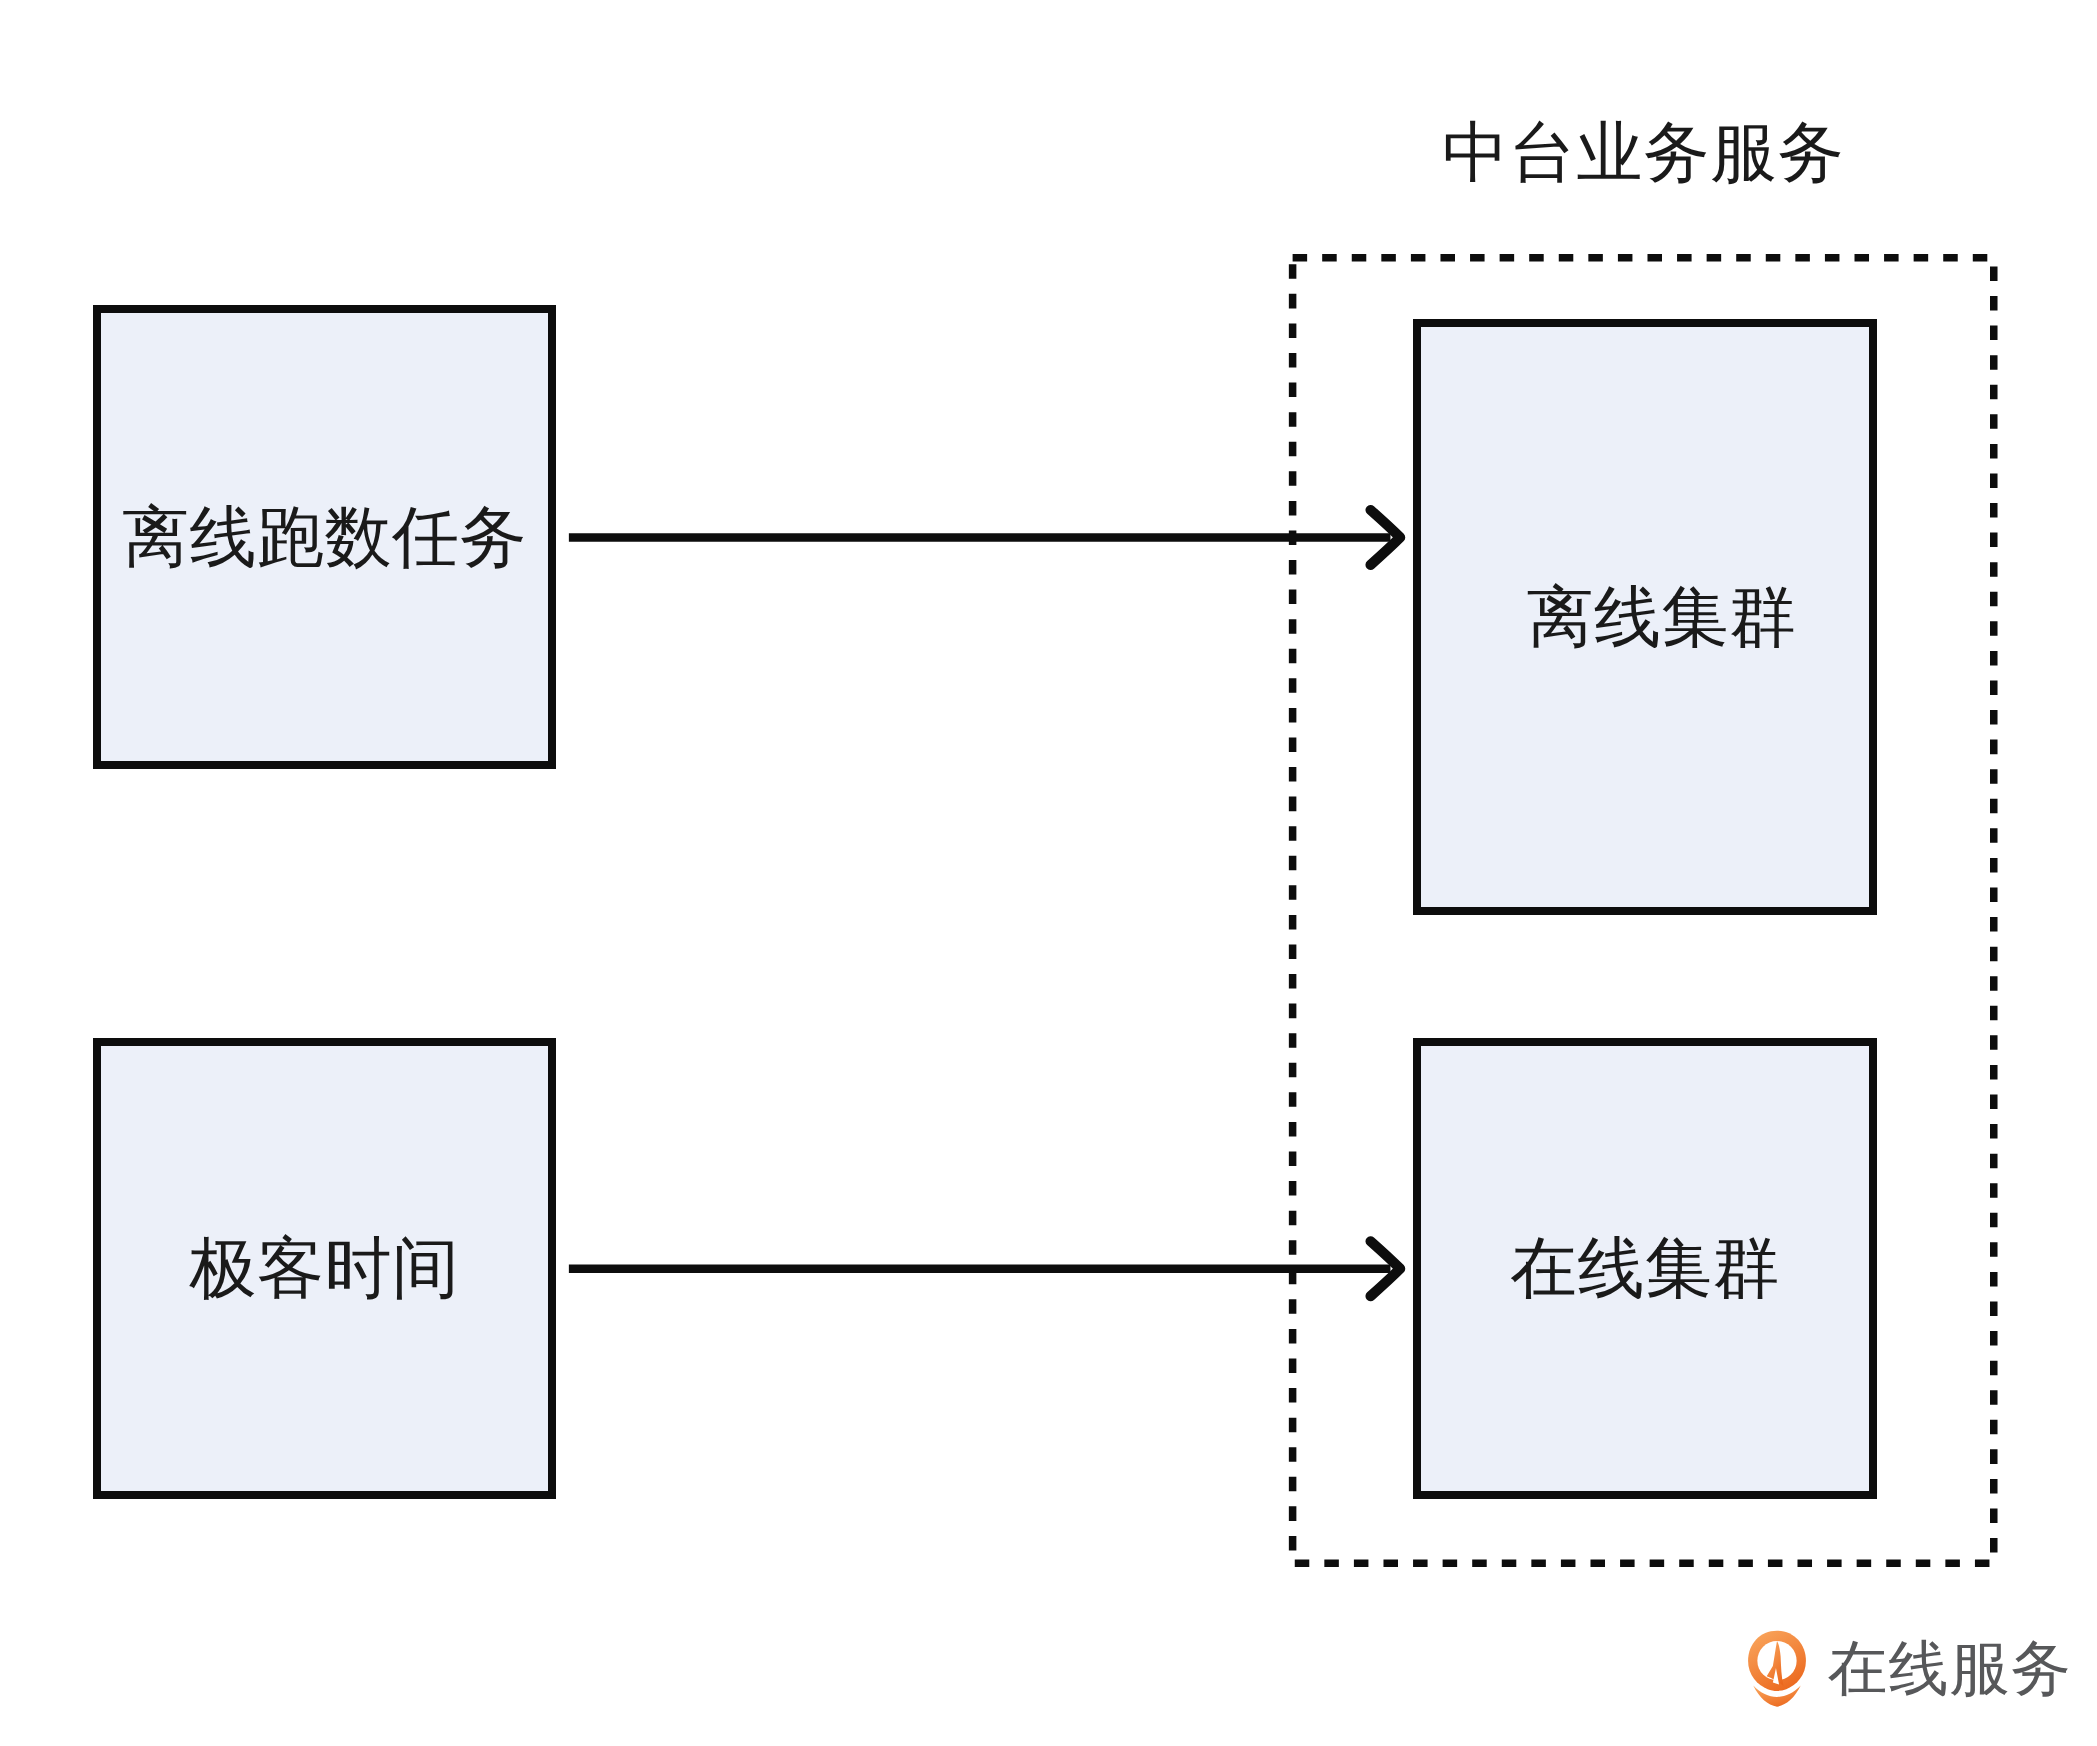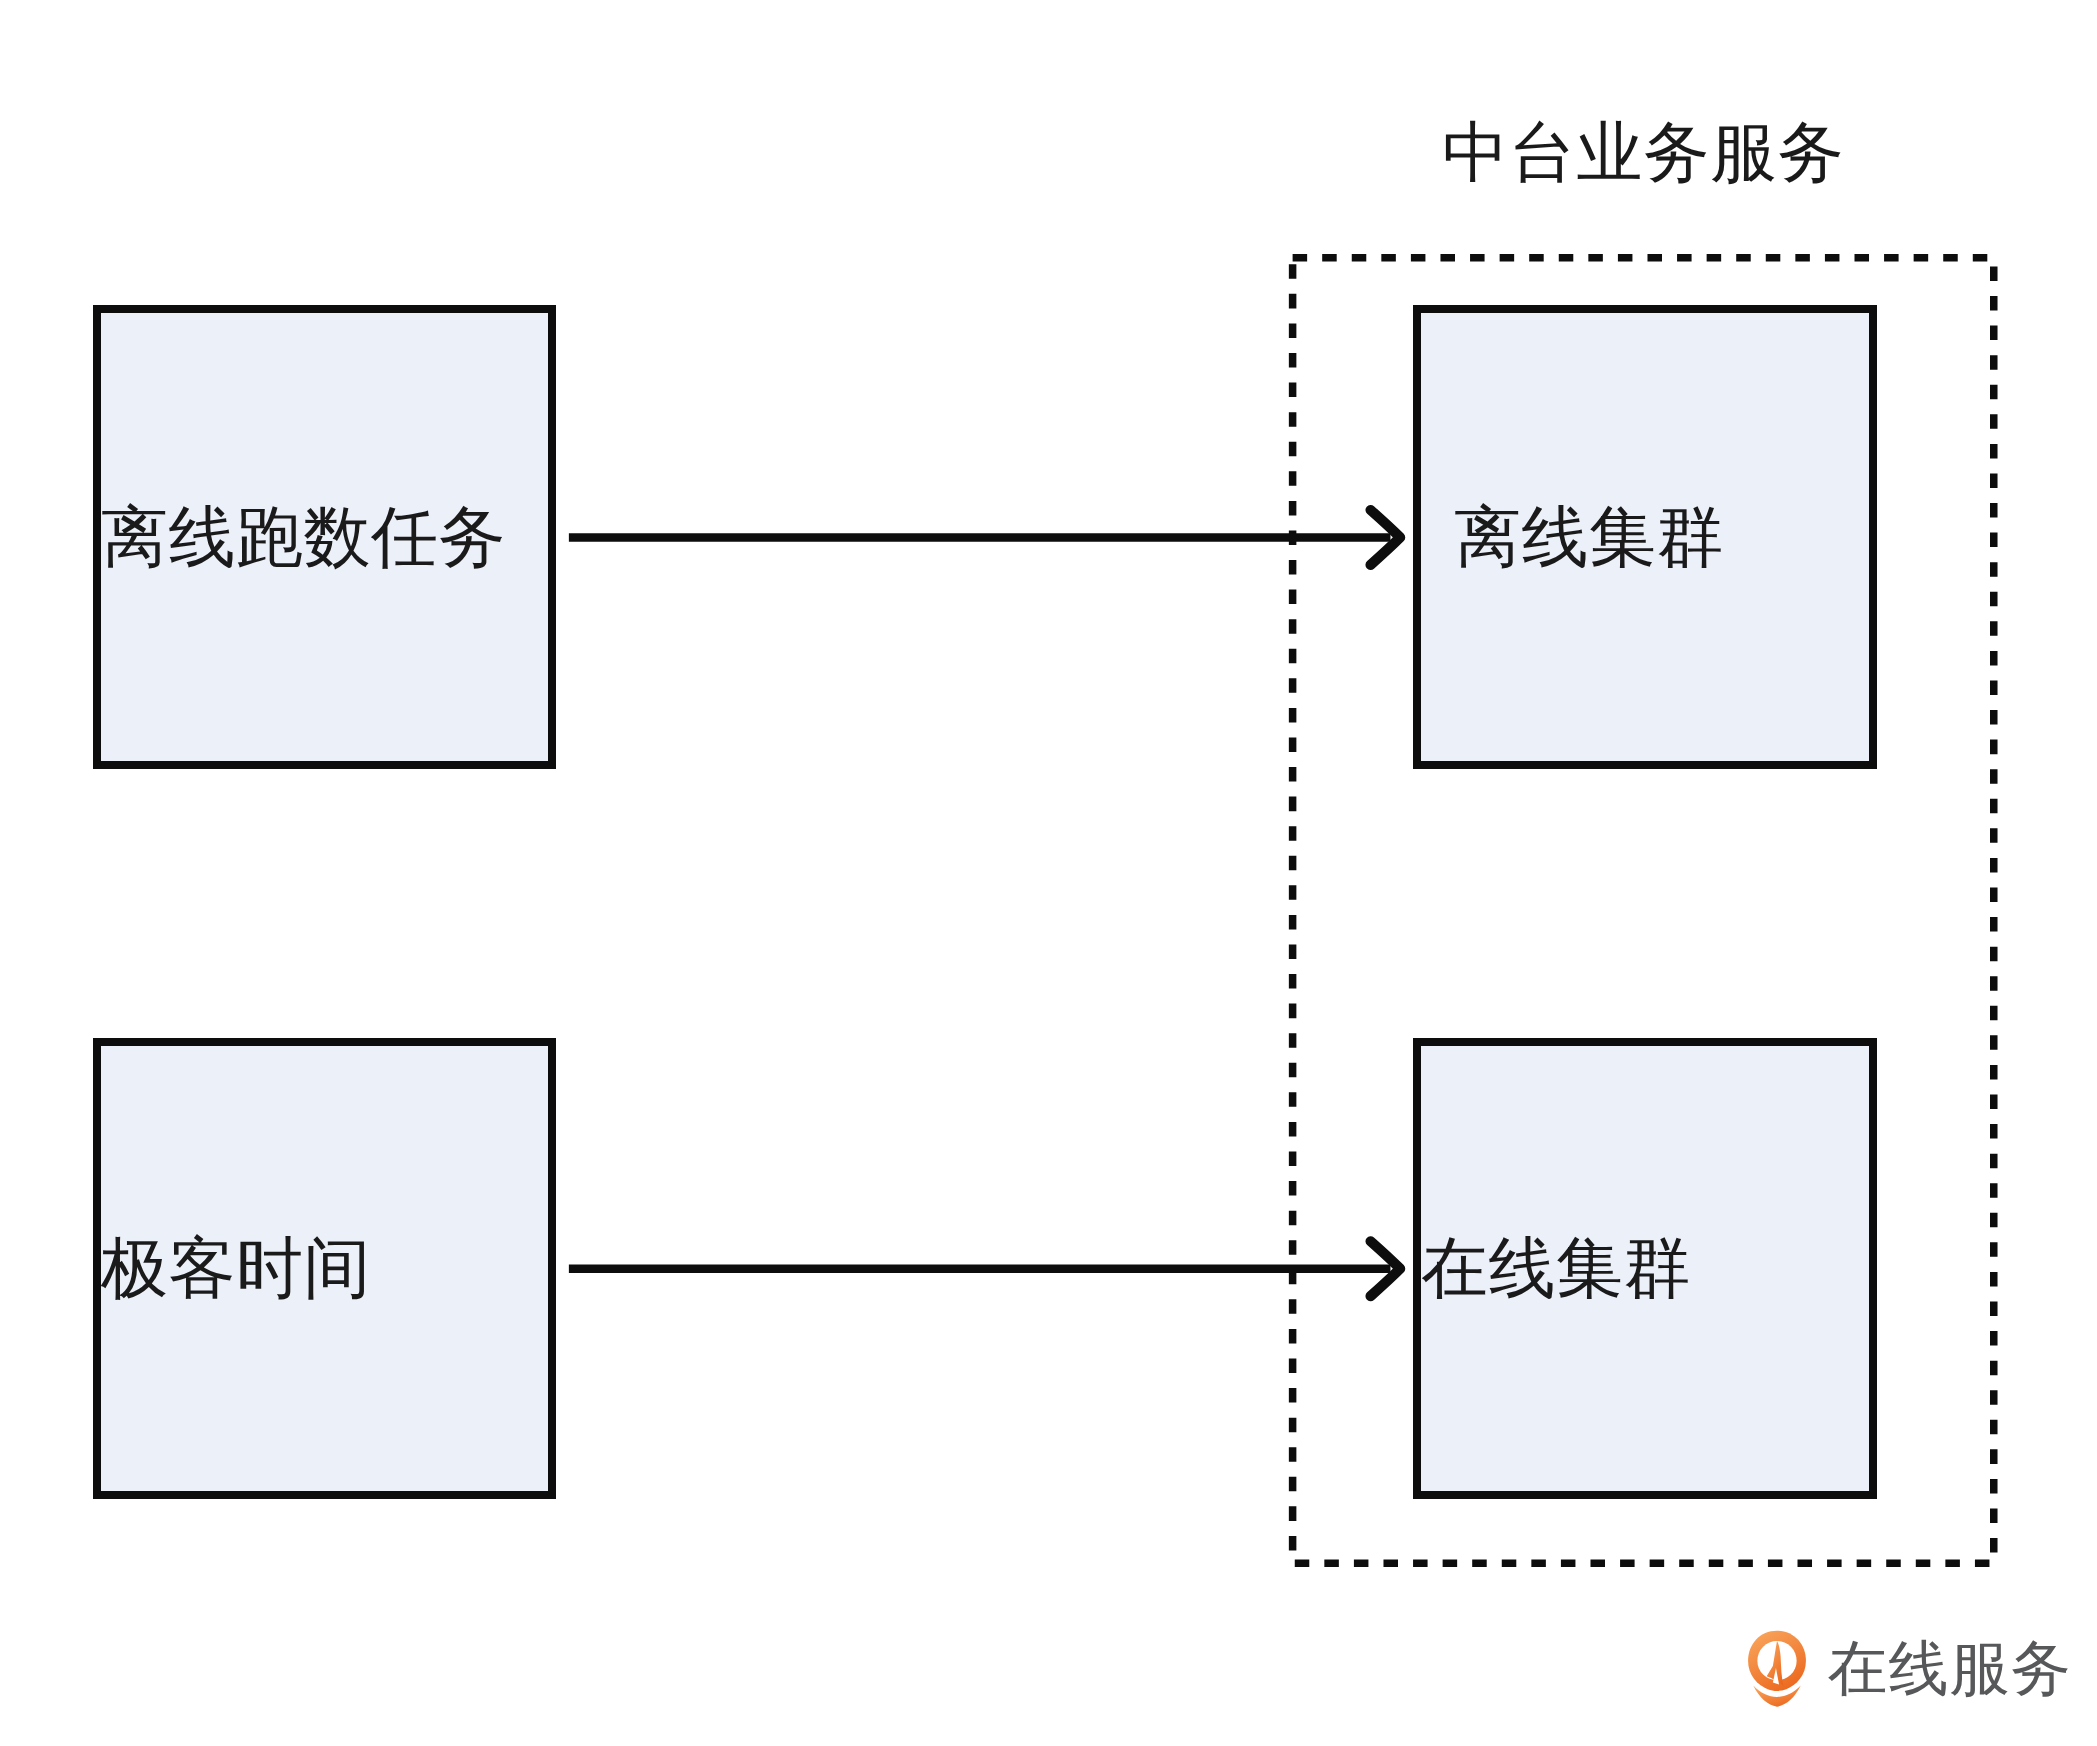--- a/index.html
+++ b/index.html
@@ -40,29 +40,30 @@
     margin-top: 8px;
   }
   
   .node {
     position: absolute;
     background: #ECF0F9;
     border: 8px solid #0d0d0d;
     box-sizing: border-box;
     display: flex;
     align-items: center;
+    justify-content: center;
     font-size: 67px;
     color: #1a1a1a;
     font-weight: 400;
     letter-spacing: 0.5px;
     white-space: nowrap;
   }
   .node-offline-task   { left: 93px;  top: 305px;  width: 463px; height: 464px; }
   .node-online-service { left: 93px;  top: 1038px; width: 463px; height: 461px; }
-  .node-offline-cluster{ left: 1413px; top: 305px;  width: 464px; height: 464px; padding-left: 33px; }
+  .node-offline-cluster{ left: 1413px; top: 319px;  width: 464px; height: 596px; padding-left: 33px; }
   .node-online-cluster { left: 1413px; top: 1038px; width: 464px; height: 461px; }
 
   
   .brand {
     position: absolute;
     left: 1746px;
     top: 1628px;
     display: flex;
     align-items: center;
     gap: 19.4px;

